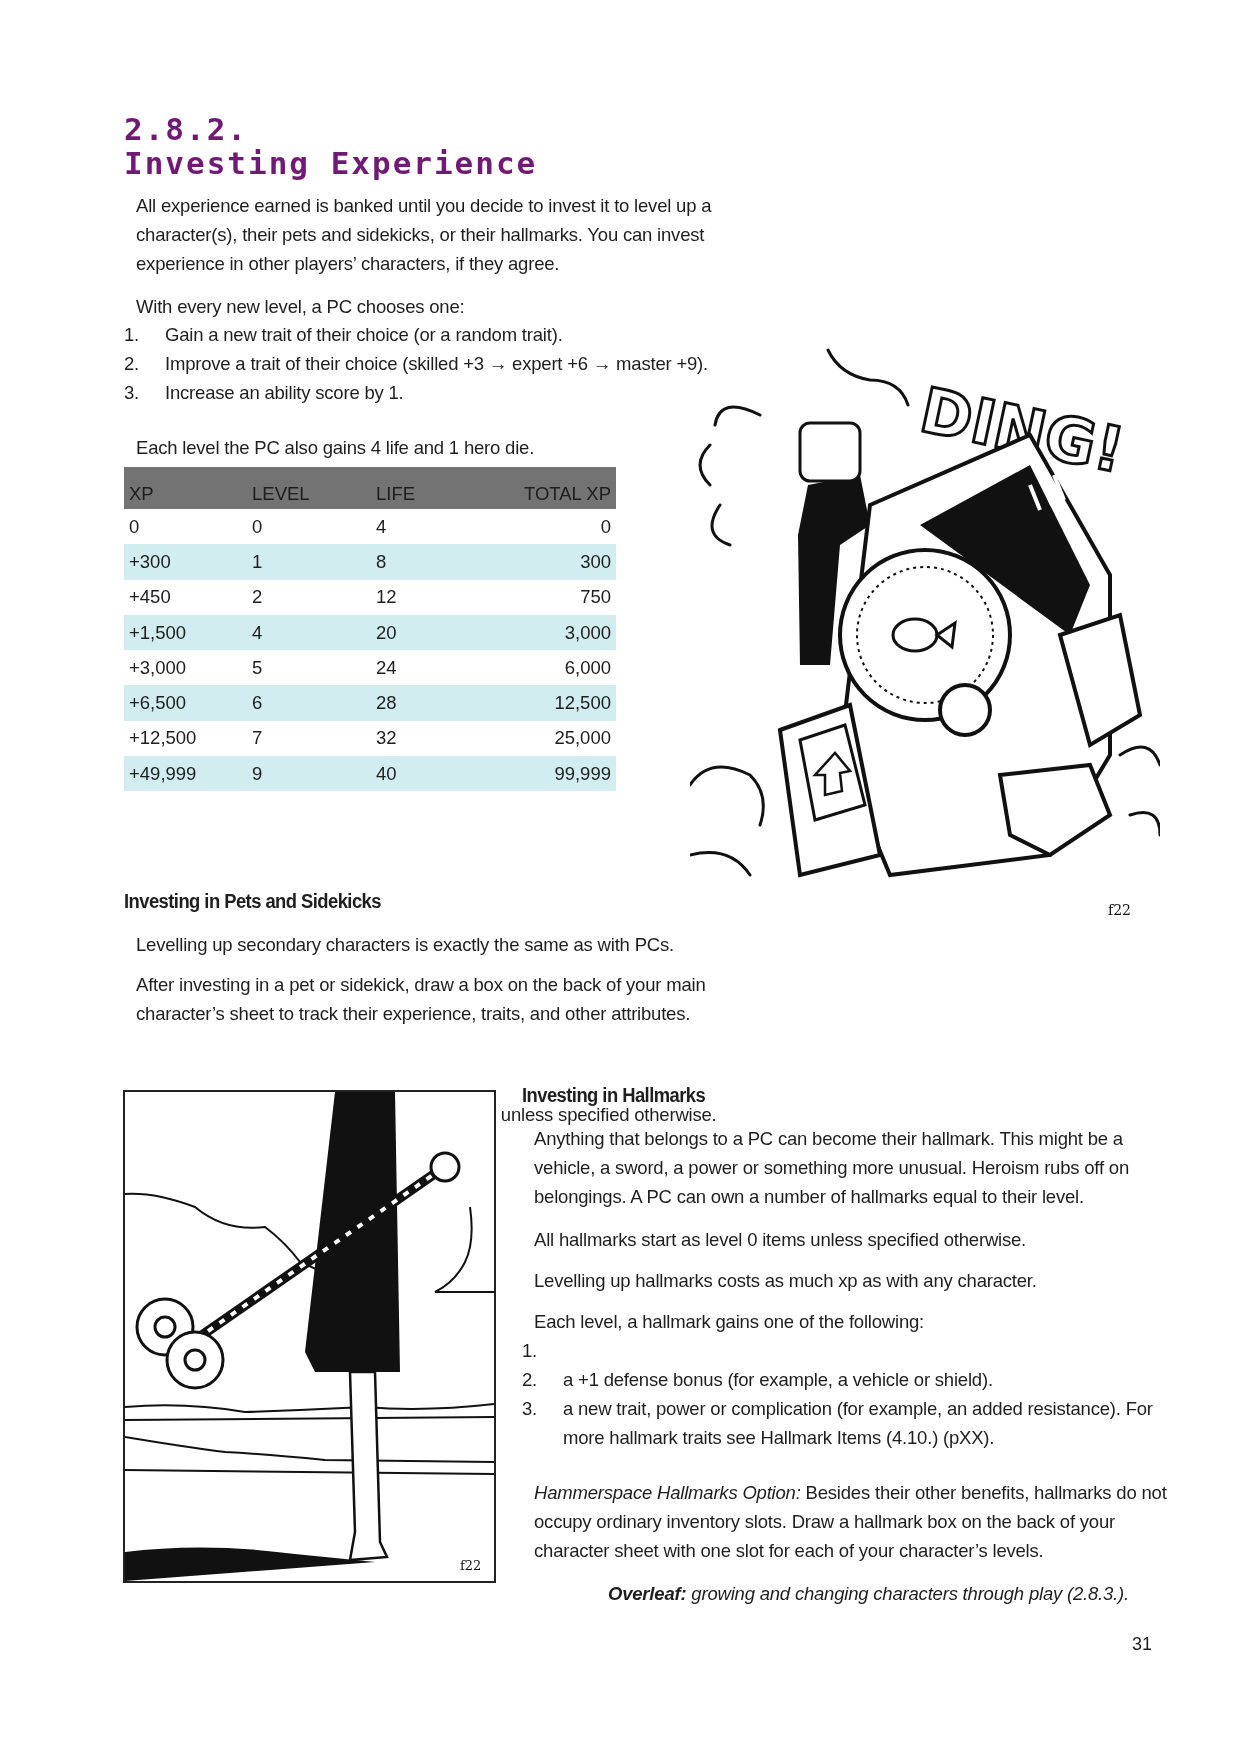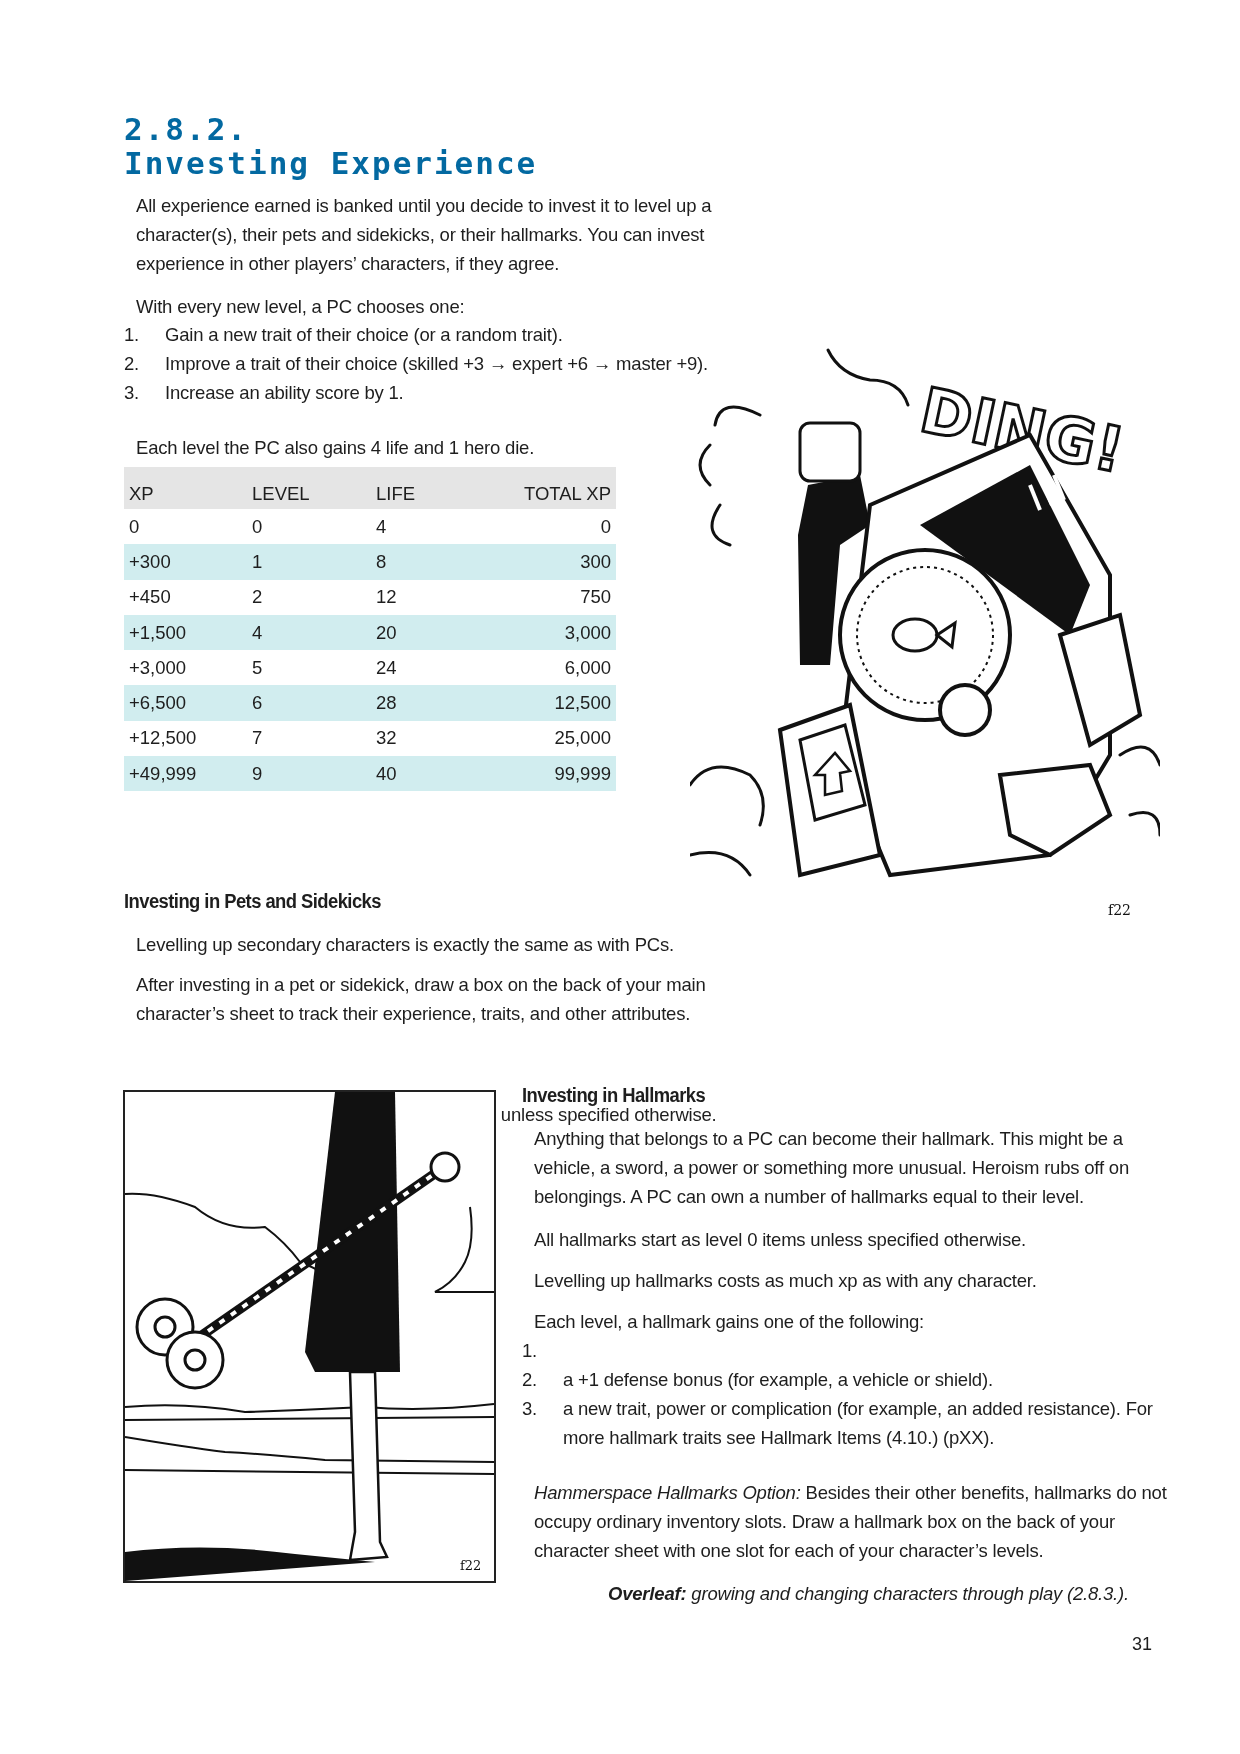--- a/index.html
+++ b/index.html
@@ -8,33 +8,33 @@
     font-family: "Liberation Sans", "DejaVu Sans", sans-serif;
     color: #1e1e1e;
   }
   .abs { position: absolute; }
   .body-text { font-size: 18.5px; line-height: 29px; letter-spacing: -0.2px; }
   p { margin: 12px; }
 
   
   #heading-number, #heading-title {
     font-family: "DejaVu Sans Mono", monospace;
-    font-weight: bold; color: #0369a1; letter-spacing: 2px;
+    font-weight: bold; color: #701a75; letter-spacing: 2px;
   }
   #heading-number { left: 124px; top: 112px; font-size: 31px; line-height: 34px; }
   #heading-title  { left: 124px; top: 146px; font-size: 31px; line-height: 34px; }
 
   .list { margin: 0; padding: 0; list-style: none; }
   .list li { display: flex; }
   .list .num { width: 41px; flex: none; }
 
   
   #xp-table { left: 124px; top: 467px; width: 492px; border-collapse: collapse; font-size: 18.5px; }
   #xp-table th, #xp-table td { padding: 0 5px; text-align: left; font-weight: normal; }
-  #xp-table th { background: #e5e5e5; height: 38px; vertical-align: bottom; padding-bottom: 4px; }
+  #xp-table th { background: #737373; height: 38px; vertical-align: bottom; padding-bottom: 4px; }
   #xp-table td { height: 35.3px; }
   #xp-table tr:nth-child(even) td { background: #d1edef; }
   #xp-table .r { text-align: right; }
   #xp-table .c1 { width: 113px; }
   #xp-table .c2 { width: 114px; }
   #xp-table .c3 { width: 110px; }
 
   .subhead { font-weight: bold; font-size: 20px; letter-spacing: -0.6px; transform: scaleX(0.92); transform-origin: left; }
 
   .illus { position: absolute; }

